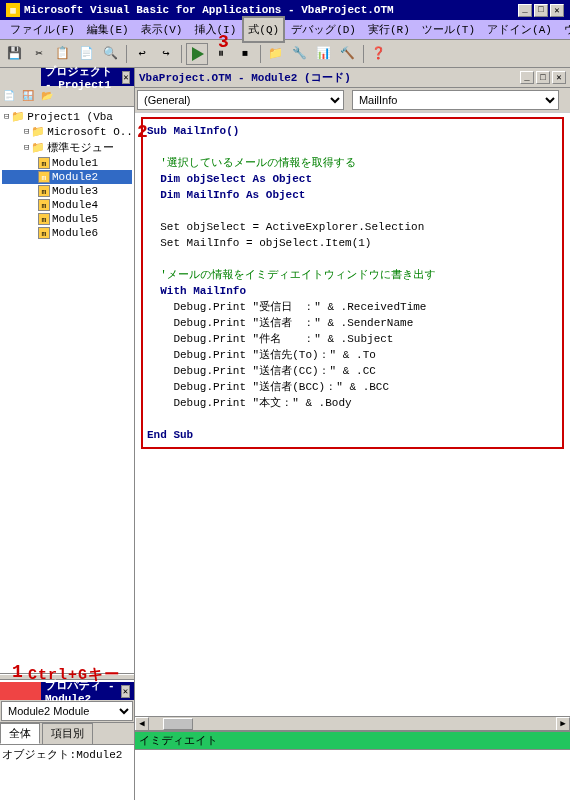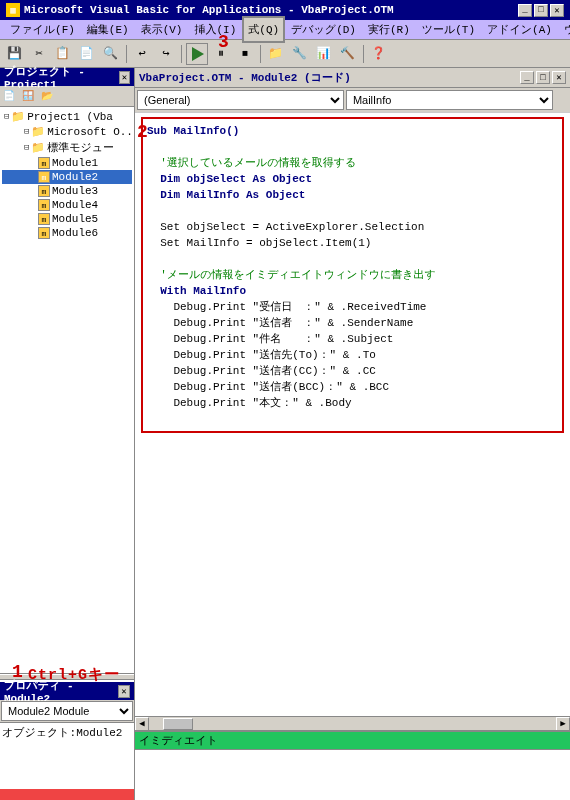--- a/index.html
+++ b/index.html
@@ -150,20 +150,21 @@
     .panel-title-bar {
       background: #000080;
       color: white;
       font-size: 11px;
       font-weight: bold;
       padding: 2px 4px;
       display: flex;
       align-items: center;
       justify-content: flex-start;
       height: 18px;
+      margin-left: 41px;
     }
     .panel-close-btn {
       width: 13px;
       height: 13px;
       background: #d4d0c8;
       border: 1px solid #888;
       display: flex;
       align-items: center;
       justify-content: center;
       font-size: 9px;
@@ -293,21 +294,21 @@
       flex-direction: column;
       background: white;
       overflow: hidden;
       min-height: 0;
     }
     .code-selectors {
       display: flex;
       border-bottom: 1px solid #ccc;
       background: #d4d0c8;
       padding: 2px;
-      gap: 2px;
+      gap: 8px;
     }
     .code-selector {
       height: 20px;
       font-size: 11px;
       border: 1px solid #888;
       background: white;
       padding: 0 2px;
     }
     .code-body {
       flex: 1;
@@ -539,20 +540,24 @@
 
       <div class="properties-panel">
         <div class="panel-title-bar">
           <span>プロパティ - Module2</span>
           <div class="panel-close-btn">✕</div>
         </div>
         <div class="properties-toolbar">
           <select class="prop-dropdown">
             <option>Module2 Module</option>
           </select>
+        </div>
+        <div class="prop-tabs">
+          <div class="prop-tab active">全体</div>
+          <div class="prop-tab">項目別</div>
         </div>
         <div class="prop-content">
           <div>オブジェクト:Module2</div>
         </div>
       </div>
     </div>
 
     <div class="right-panel">
 
       <div class="code-header">
@@ -590,20 +595,21 @@
               <div class="code-line"><span class="cm">&nbsp;&nbsp;'メールの情報をイミディエイトウィンドウに書き出す</span></div>
               <div class="code-line"><span class="kw">&nbsp;&nbsp;With MailInfo</span></div>
               <div class="code-line">&nbsp;&nbsp;&nbsp;&nbsp;Debug.Print "受信日　：" &amp; .ReceivedTime</div>
               <div class="code-line">&nbsp;&nbsp;&nbsp;&nbsp;Debug.Print "送信者　：" &amp; .SenderName</div>
               <div class="code-line">&nbsp;&nbsp;&nbsp;&nbsp;Debug.Print "件名　　：" &amp; .Subject</div>
               <div class="code-line">&nbsp;&nbsp;&nbsp;&nbsp;Debug.Print "送信先(To)：" &amp; .To</div>
               <div class="code-line">&nbsp;&nbsp;&nbsp;&nbsp;Debug.Print "送信者(CC)：" &amp; .CC</div>
               <div class="code-line">&nbsp;&nbsp;&nbsp;&nbsp;Debug.Print "送信者(BCC)：" &amp; .BCC</div>
               <div class="code-line">&nbsp;&nbsp;&nbsp;&nbsp;Debug.Print "本文：" &amp; .Body</div>
               <div class="code-line">&nbsp;</div>
+              <div class="code-line"><span class="kw">End Sub</span></div>
             </div>
           </div>
         </div>
 
         <div class="scroll-bar-h">
           <div style="width:14px; height:14px; background:#d4d0c8; border:1px solid #888; border-top-color:#fff; border-left-color:#fff; display:flex; align-items:center; justify-content:center; cursor:pointer; font-size:9px;">◀</div>
           <div class="scroll-thumb"></div>
           <div style="flex:1;"></div>
           <div style="width:14px; height:14px; background:#d4d0c8; border:1px solid #888; border-top-color:#fff; border-left-color:#fff; display:flex; align-items:center; justify-content:center; cursor:pointer; font-size:9px;">▶</div>
         </div>

